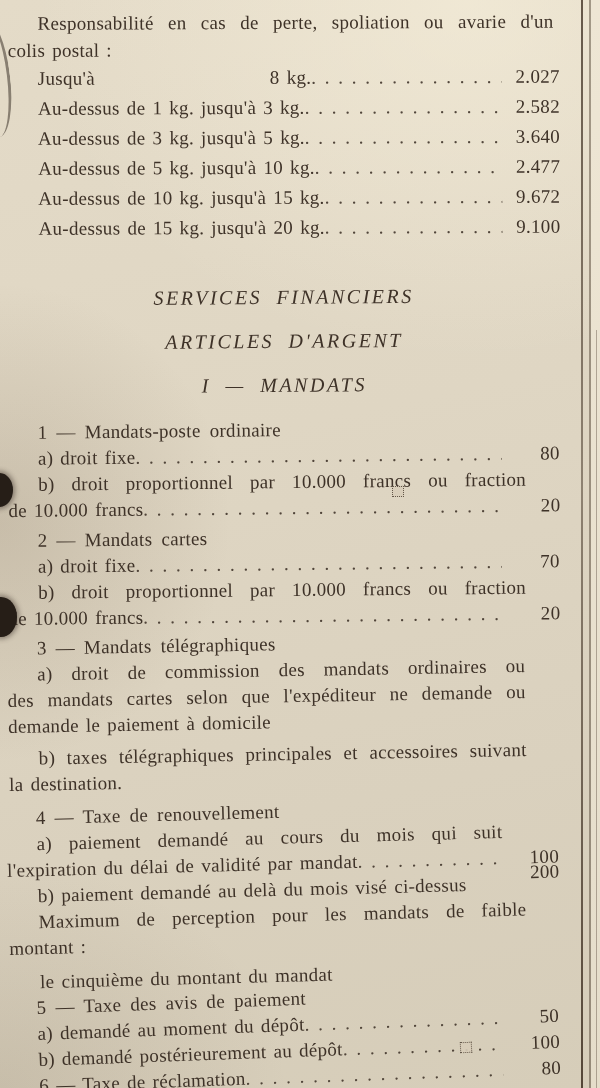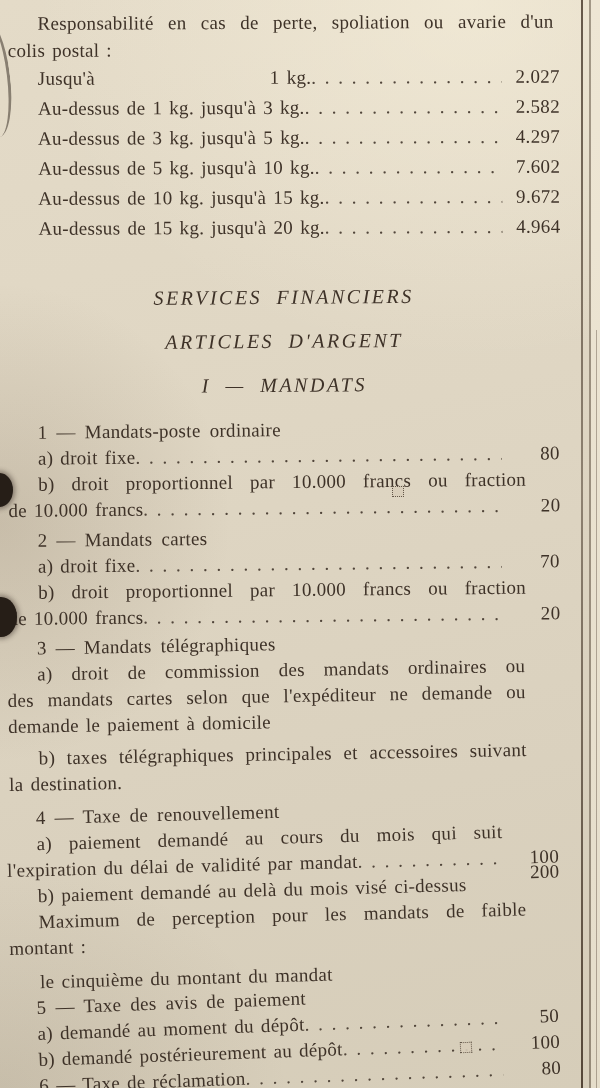--- a/index.html
+++ b/index.html
@@ -63,48 +63,48 @@
   <div class="content">
 
     <div class="sec t0 parcel">
       <div class="intro">
         <div class="pline ind just pr6">Responsabilité en cas de perte, spoliation ou avarie d'un</div>
         <div class="pline">colis postal :</div>
       </div>
 
       <div class="line">
         <span class="txt ind w-jusqua">Jusqu'à</span>
-        <span class="txt">1 kg.</span>
+        <span class="txt">8 kg.</span>
         <span class="dots"></span>
         <span class="val">2.027</span>
       </div>
       <div class="line">
         <span class="txt ind">Au-dessus de 1 kg. jusqu'à 3 kg.</span>
         <span class="dots"></span>
         <span class="val">2.582</span>
       </div>
       <div class="line">
         <span class="txt ind">Au-dessus de 3 kg. jusqu'à 5 kg.</span>
         <span class="dots"></span>
-        <span class="val">4.297</span>
+        <span class="val">3.640</span>
       </div>
       <div class="line">
         <span class="txt ind">Au-dessus de 5 kg. jusqu'à 10 kg.</span>
         <span class="dots"></span>
-        <span class="val">7.602</span>
+        <span class="val">2.477</span>
       </div>
       <div class="line">
         <span class="txt ind">Au-dessus de 10 kg. jusqu'à 15 kg.</span>
         <span class="dots"></span>
         <span class="val">9.672</span>
       </div>
       <div class="line">
         <span class="txt ind">Au-dessus de 15 kg. jusqu'à 20 kg.</span>
         <span class="dots"></span>
-        <span class="val">4.964</span>
+        <span class="val">9.100</span>
       </div>
     </div>
 
     <div class="sec t1 fin-heads">
       <div class="fh">SERVICES FINANCIERS</div>
       <div class="fh">ARTICLES D'ARGENT</div>
       <div class="fh">I — MANDATS</div>
     </div>
 
     <div class="items">

